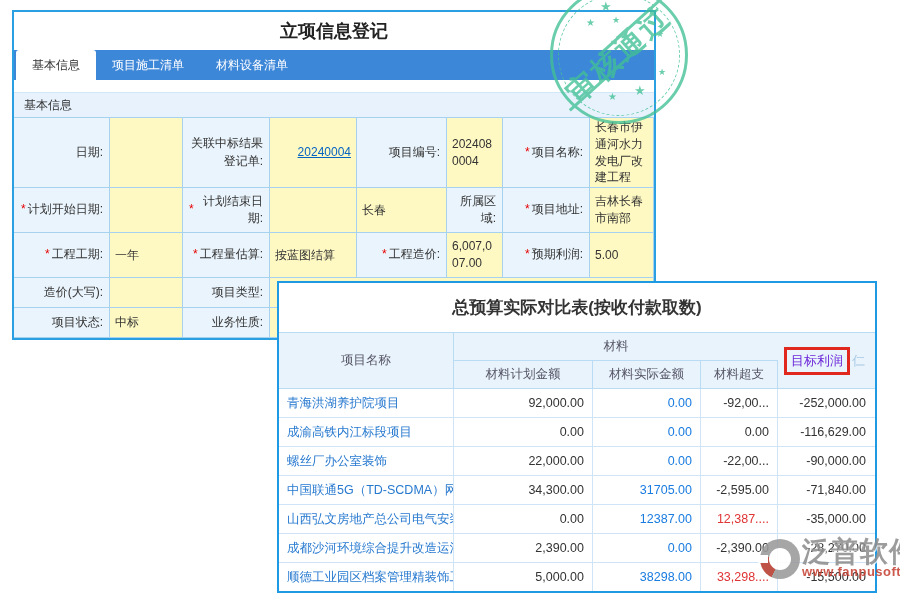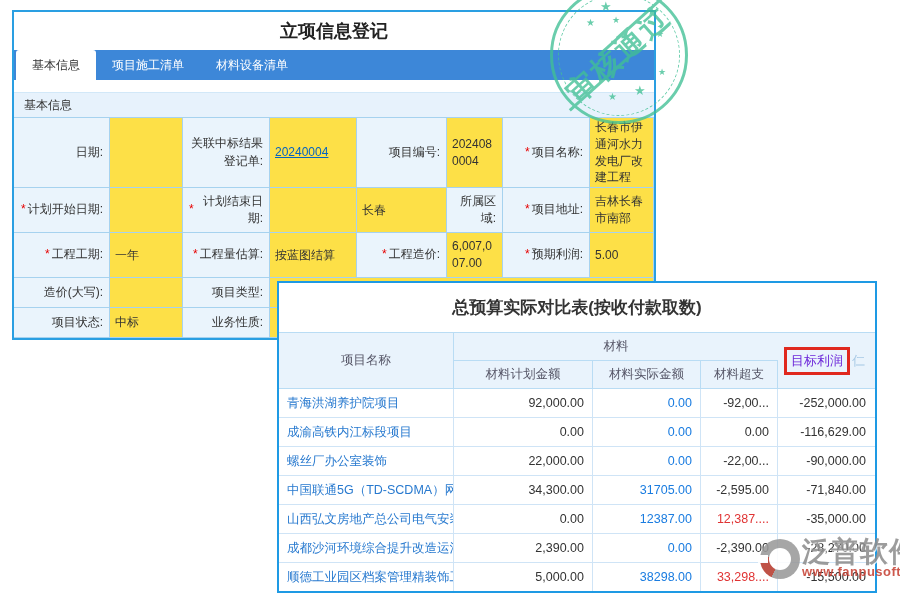--- a/index.html
+++ b/index.html
@@ -24,22 +24,22 @@
     font-size:12px; color:#333; border-top:1px solid #d2e8f8; border-bottom:1px solid #a6d2ef;
   }
   .form-grid {
     display:grid; width:640px;
     grid-template-columns:96px 73px 87px 87px 90px 56px 87px 64px;
     grid-template-rows:70px 45px 45px 30px 30px;
     font-size:12px;
   }
   .fcell { border-right:1px solid #a6d2ef; border-bottom:1px solid #a6d2ef; display:flex; align-items:center; overflow:hidden; }
   .fcell.lab { background:#eaf4fc; justify-content:flex-end; text-align:right; padding:2px 6px; line-height:1.45; }
-  .fcell.val { background:#fde047; padding:2px 5px; line-height:1.4; word-break:break-all; }
-  .fcell.val.center { justify-content:flex-start; }
+  .fcell.val { background:#fef9c3; padding:2px 5px; line-height:1.4; word-break:break-all; }
+  .fcell.val.center { justify-content:flex-end; }
   .span-rest { grid-column:4 / -1; }
   .req-star { display:none; color:#e60000; margin-right:2px; }
   .req-star.show { display:inline; }
   .flink { color:#0563c1; text-decoration:underline; cursor:pointer; }
 
   
   .stamp { position:absolute; left:550px; top:-14px; width:138px; height:138px; z-index:30; opacity:.78; color:#41c095; pointer-events:none; }
   .ring-outer { position:absolute; inset:0; border:3.5px solid currentColor; border-radius:50%; }
   .ring-inner { position:absolute; inset:8px; border:1.5px dashed currentColor; border-radius:50%; }
   .stamp-text {

